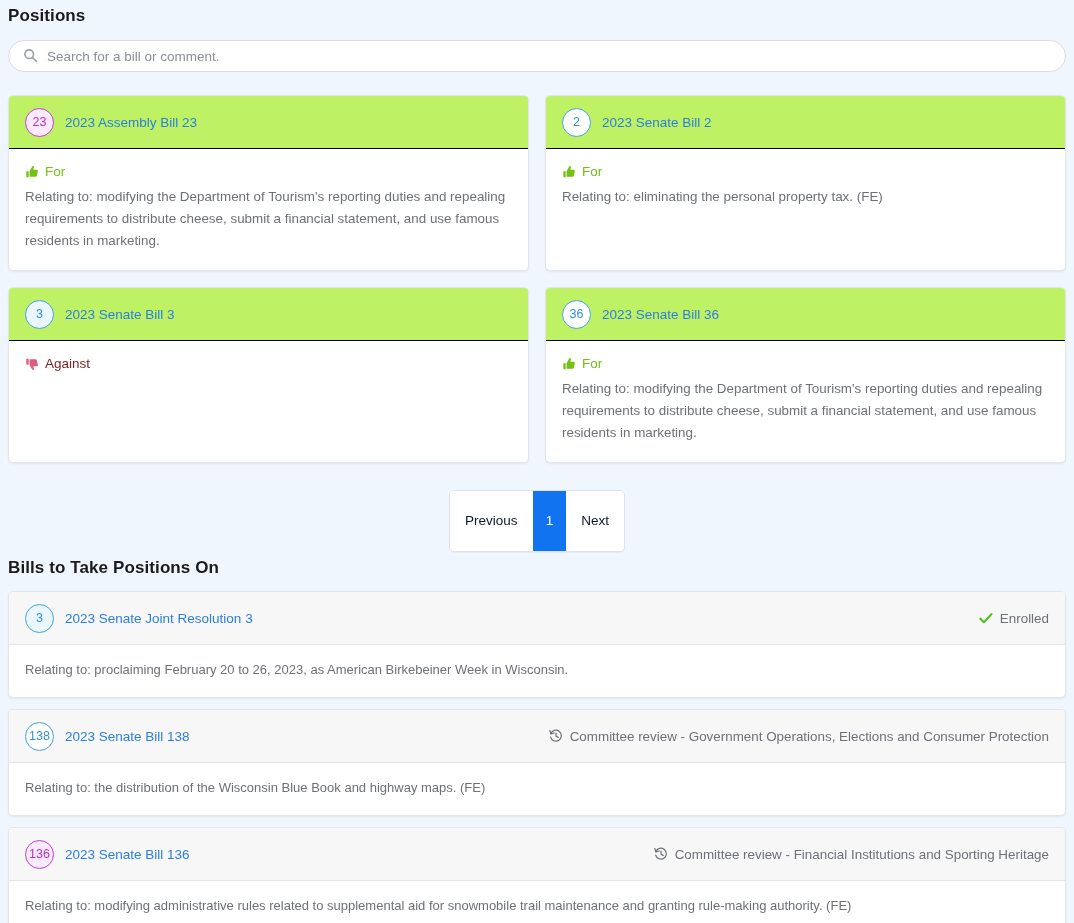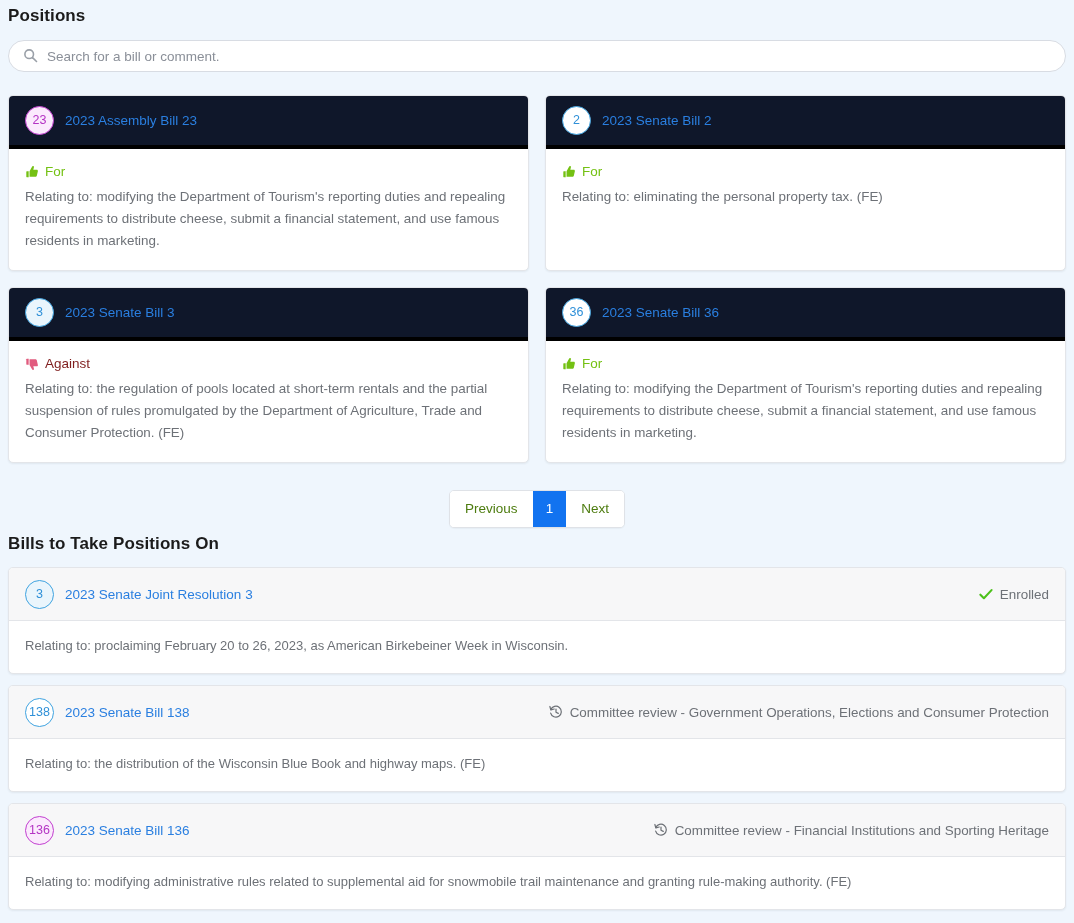--- a/index.html
+++ b/index.html
@@ -58,22 +58,22 @@
   }
   .pos-card {
     width: 521px;
     background: #ffffff;
     border: 1px solid #e3e5e9;
     border-radius: 5px;
     box-shadow: 0 1px 2px rgba(30,40,60,.07);
     overflow: hidden;
   }
   .pos-card-head {
-    background: #0f172a;
-    border-bottom: 4px solid #000000;
+    background: #bef264;
+    border-bottom: 1px solid #000000;
     height: 53px;
     display: flex;
     align-items: center;
     padding: 0 16px;
     gap: 11px;
   }
   .badge {
     width: 29px; height: 29px;
     border-radius: 50%;
     border: 1.4px solid #3fa3e0;
@@ -129,24 +129,24 @@
     display: flex;
     border: 1px solid #dfe2e7;
     border-radius: 5px;
     overflow: hidden;
     background: #fff;
     box-shadow: 0 1px 1px rgba(30,40,60,.04);
   }
   .page-btn {
     font-family: "Liberation Sans", sans-serif;
     font-size: 13.5px;
-    color: #4d7c0f;
+    color: #0f172a;
     background: #ffffff;
     border: none;
-    padding: 9px 15px;
+    padding: 21px 15px;
     cursor: pointer;
     line-height: 18px;
   }
   .page-btn.active {
     background: #1273f0;
     color: #ffffff;
     padding: 9px 13px;
   }
 
   
@@ -245,21 +245,20 @@
         <div class="pos-card-body">
           <div class="stance against">
             <span>
               <svg width="14" height="14" viewBox="0 0 16 16" fill="#e15b7e">
                 <path d="M2 2h2.2v6.8H2a.5.5 0 0 1-.5-.5V2.5A.5.5 0 0 1 2 2z"></path>
                 <path d="M5.2 9l3 5.4c.3.5.9.7 1.4.4.5-.3.8-.9.6-1.5l-.7-2.7h3.9c.9 0 1.5-.8 1.3-1.6L13.5 3.8c-.2-.8-.9-1.3-1.7-1.3H5.2V9z"></path>
               </svg>
             </span>
             <span>Against</span>
           </div>
-          <p class="pos-desc">Relating to: the regulation of pools located at short-term rentals and the partial suspension of rules promulgated by the Department of Agriculture, Trade and Consumer Protection. (FE)</p>
         </div>
       </div>
       <div class="pos-card tall">
         <div class="pos-card-head">
           <span class="badge badge-plain">36</span>
           <a class="bill-link" href="#">2023 Senate Bill 36</a>
         </div>
         <div class="pos-card-body">
           <div class="stance for">
             <span>

